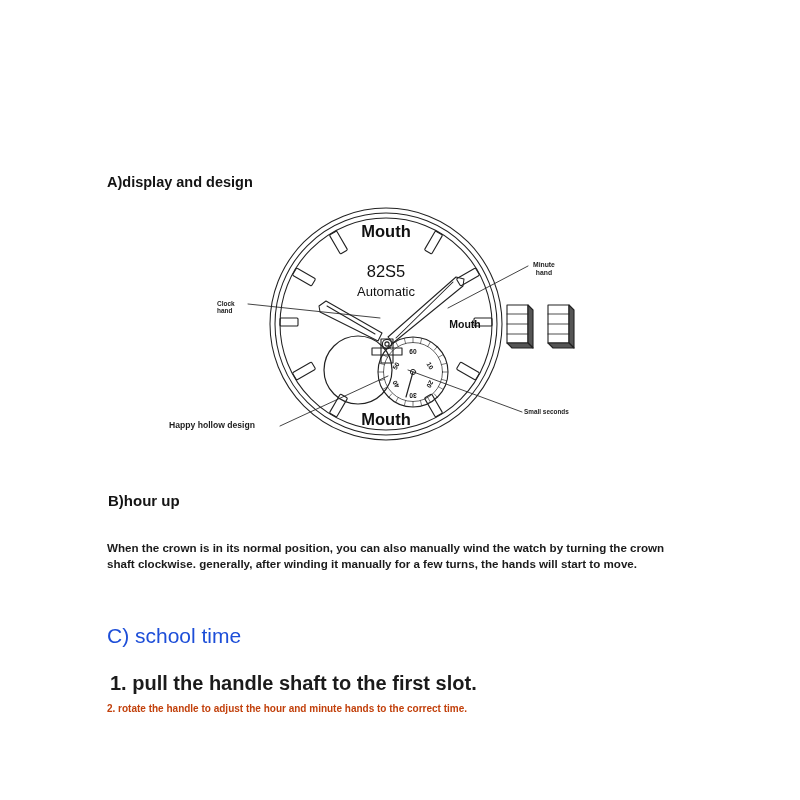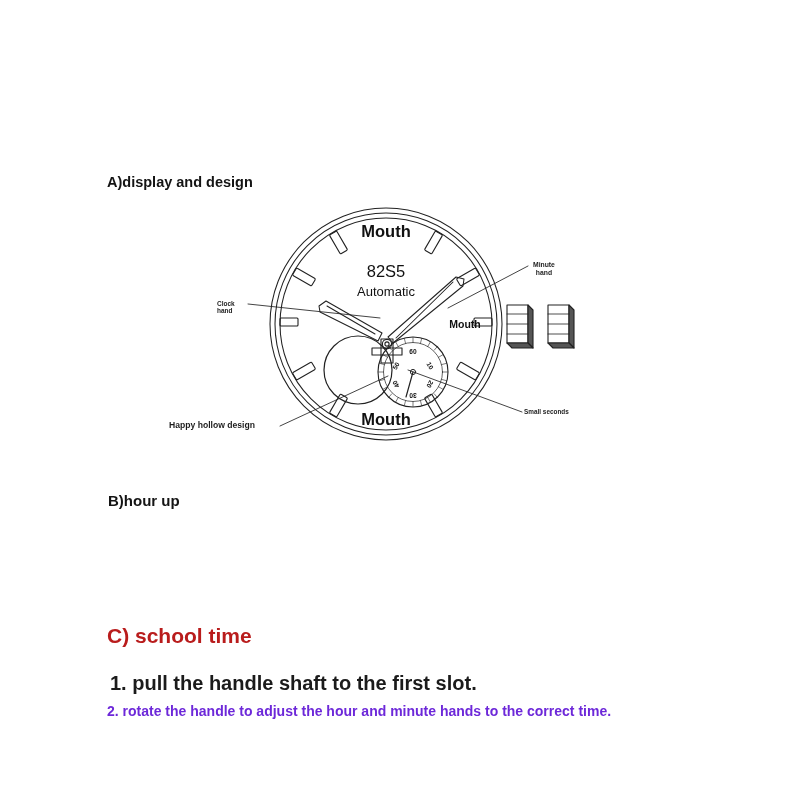--- a/index.html
+++ b/index.html
@@ -63,41 +63,41 @@
     line-height: 15.5px;
     color: #1b1b1b;
     text-align: left;
   }
 
   .sec-c-title {
     position: absolute;
     left: 107px;
     top: 624px;
     font-size: 21px;
-    font-weight: bold;
-    color: #b91c1c;
+    font-weight: normal;
+    color: #1d4ed8;
     white-space: nowrap;
   }
 
   .step-1 {
     position: absolute;
     left: 110px;
     top: 672px;
     font-size: 20px;
     font-weight: bold;
     color: #1b1b1b;
     white-space: nowrap;
   }
   .step-2 {
     position: absolute;
     left: 107px;
     top: 703px;
-    font-size: 14px;
-    font-weight: bold;
-    color: #6d28d9;
+    font-size: 10px;
+    font-weight: bold;
+    color: #c2410c;
     white-space: nowrap;
   }
   .step-3 {
     position: absolute;
     left: 105px;
     top: 729px;
     font-size: 19.5px;
     font-weight: bold;
     color: #141414;
     white-space: nowrap;
@@ -279,18 +279,19 @@
 
     <div class="callout callout-clock-hand">Clock
 hand</div>
     <div class="callout callout-minute">Minute
 hand</div>
     <div class="callout callout-happy">Happy hollow design</div>
     <div class="callout callout-small-seconds">Small seconds</div>
   </div>
 
   <div class="sec-b-title">B)hour up</div>
+  <div class="sec-b-body">When the crown is in its normal position, you can also manually wind the watch by turning the crown shaft clockwise. generally, after winding it manually for a few turns, the hands will start to move.</div>
 
   <div class="sec-c-title">C) school time</div>
   <div class="step-1">1. pull the handle shaft to the first slot.</div>
   <div class="step-2">2. rotate the handle to adjust the hour and minute hands to the correct time.</div>
 
 </div>
 
 </body></html>

